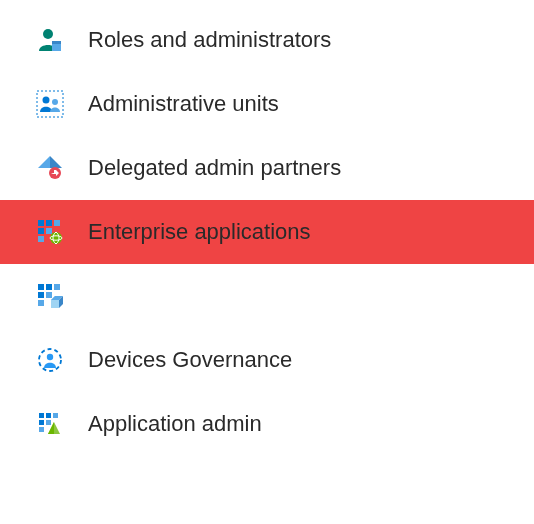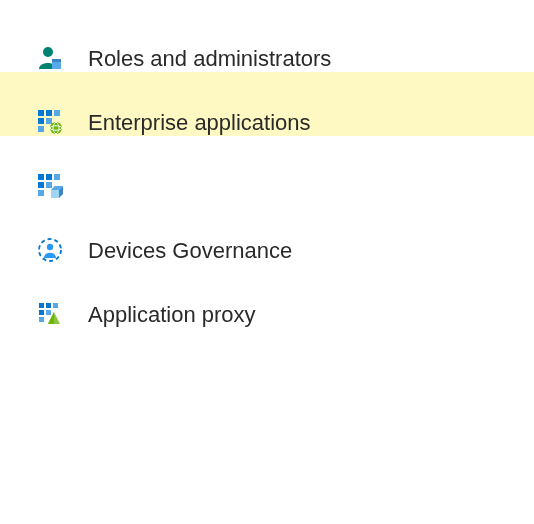--- a/index.html
+++ b/index.html
@@ -12,27 +12,27 @@
     height: 524px;
     overflow: hidden;
   }
   .menu {
     display: flex;
     flex-direction: column;
     padding-top: 8px;
   }
   .menu-item {
     display: flex;
-    align-items: flex-end;
+    align-items: center;
     height: 64px;
     padding-left: 36px;
     cursor: pointer;
   }
   .menu-item.selected {
-    background: #fef9c3;
+    background: #ef4444;
   }
   .icon-wrap {
     width: 28px;
     height: 28px;
     display: flex;
     align-items: center;
     justify-content: center;
     flex-shrink: 0;
   }
   .label {
@@ -52,21 +52,44 @@
       <svg width="26" height="26" viewBox="0 0 26 26">
         <circle cx="11" cy="7" r="5" fill="#008272"></circle>
         <path d="M2 24 C2 16 20 16 20 24 Z" fill="#008272"></path>
         <rect x="15" y="16" width="9" height="8" fill="#57a8e8"></rect>
         <rect x="15" y="14" width="9" height="3" fill="#3a86c8"></rect>
       </svg>
     </span>
     <span class="label">Roles and administrators</span>
   </div>
 
+  <div class="menu-item">
+    <span class="icon-wrap">
+      <svg width="28" height="28" viewBox="0 0 28 28">
+        <rect x="1" y="1" width="26" height="26" fill="none" stroke="#0078d4" stroke-width="1" stroke-dasharray="2 2"></rect>
+        <circle cx="10" cy="10" r="3.5" fill="#0078d4"></circle>
+        <path d="M4 22 C4 15 16 15 16 22 Z" fill="#0078d4"></path>
+        <circle cx="19" cy="12" r="3" fill="#57a8e8"></circle>
+        <path d="M14 22 C14 16 24 16 24 22 Z" fill="#57a8e8"></path>
+      </svg>
+    </span>
+    <span class="label">Administrative units</span>
+  </div>
 
+  <div class="menu-item">
+    <span class="icon-wrap">
+      <svg width="26" height="26" viewBox="0 0 26 26">
+        <path d="M13 1 L25 13 L13 13 Z" fill="#3a86c8"></path>
+        <path d="M13 1 L1 13 L13 13 Z" fill="#57a8e8"></path>
+        <circle cx="18" cy="18" r="6" fill="#e74856"></circle>
+        <path d="M14 18 L17 18 L17 15 L19 15 L22 18 L19 21 L19 19 L16 19 Z" fill="#ffffff"></path>
+      </svg>
+    </span>
+    <span class="label">Delegated admin partners</span>
+  </div>
 
   <div class="menu-item selected">
     <span class="icon-wrap">
       <svg width="26" height="26" viewBox="0 0 26 26">
         <rect x="1" y="1" width="6" height="6" fill="#0078d4"></rect>
         <rect x="9" y="1" width="6" height="6" fill="#0078d4"></rect>
         <rect x="17" y="1" width="6" height="6" fill="#57a8e8"></rect>
         <rect x="1" y="9" width="6" height="6" fill="#0078d4"></rect>
         <rect x="9" y="9" width="6" height="6" fill="#57a8e8"></rect>
         <rect x="1" y="17" width="6" height="6" fill="#57a8e8"></rect>
@@ -112,16 +135,16 @@
         <rect x="1" y="1" width="5" height="5" fill="#0078d4"></rect>
         <rect x="8" y="1" width="5" height="5" fill="#0078d4"></rect>
         <rect x="1" y="8" width="5" height="5" fill="#0078d4"></rect>
         <rect x="1" y="15" width="5" height="5" fill="#57a8e8"></rect>
         <rect x="15" y="1" width="5" height="5" fill="#57a8e8"></rect>
         <rect x="8" y="8" width="5" height="5" fill="#57a8e8"></rect>
         <path d="M10 22 L16 10 L22 22 Z" fill="#8cc63f"></path>
         <path d="M10 22 L16 10 L16 22 Z" fill="#6bb700"></path>
       </svg>
     </span>
-    <span class="label">Application proxy</span>
+    <span class="label">Application admin</span>
   </div>
 
 </div>
 
 </body></html>

